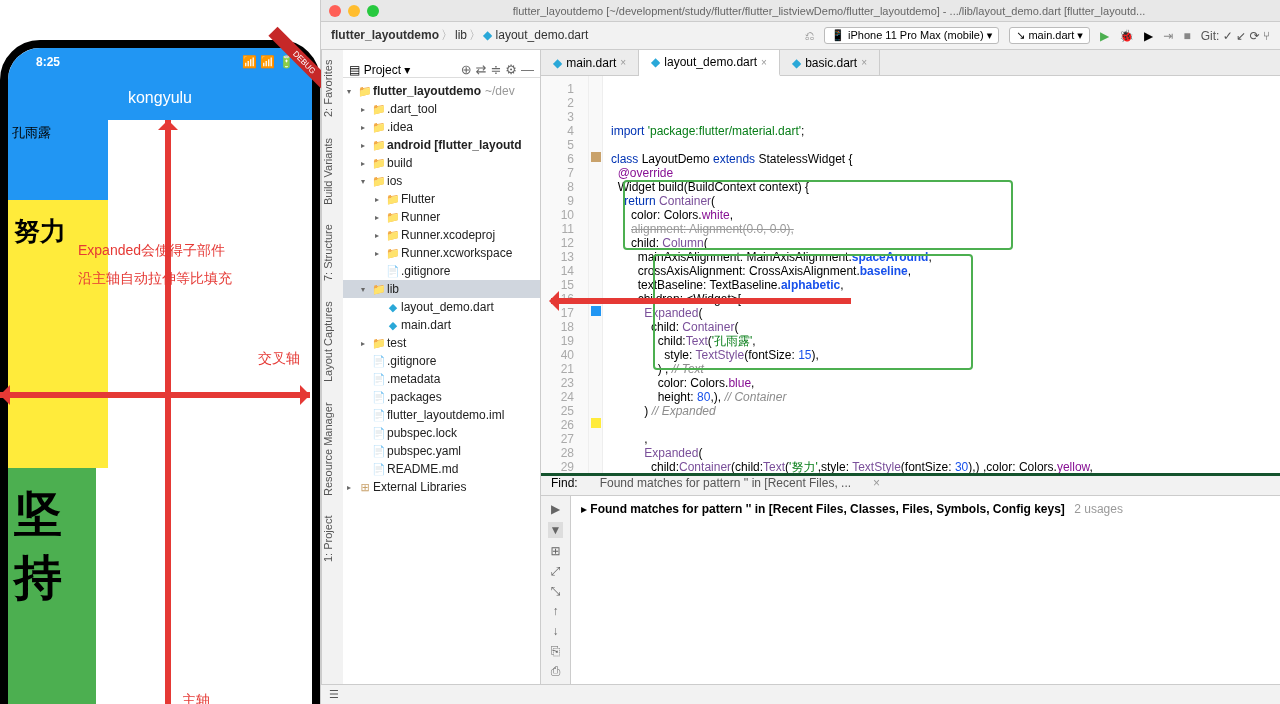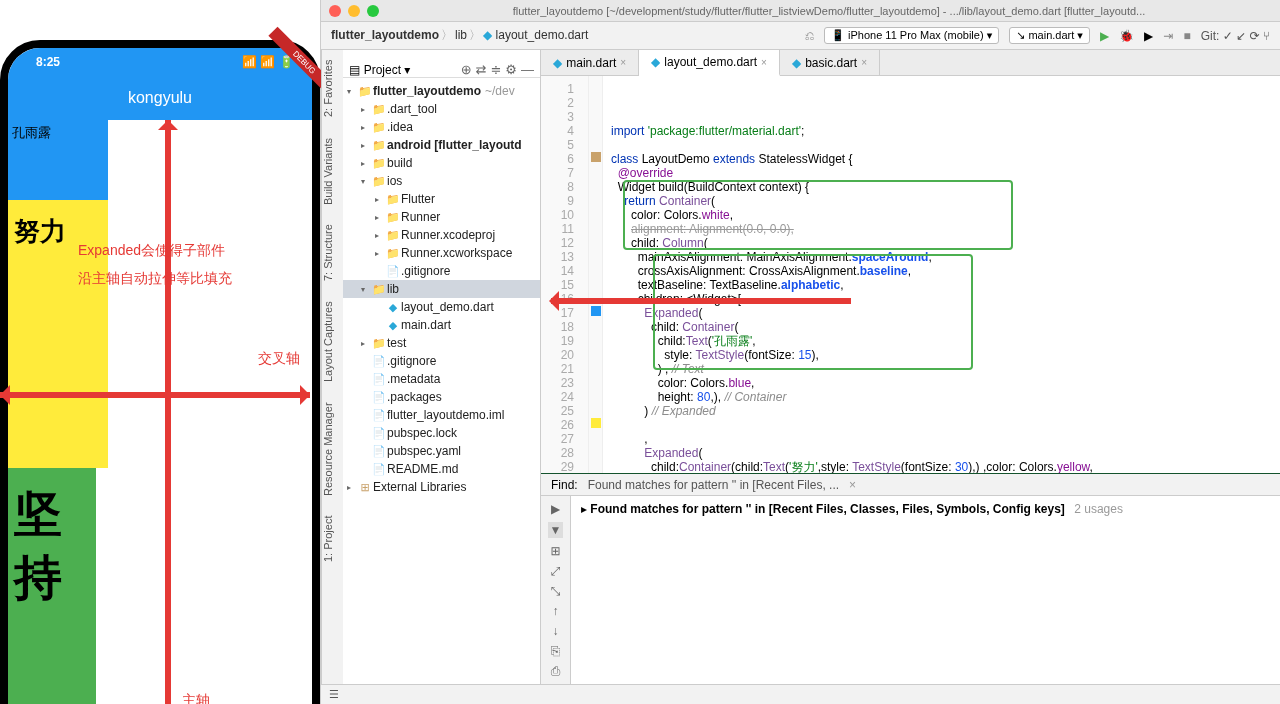--- a/index.html
+++ b/index.html
@@ -71,21 +71,21 @@
 .marker-col { width: 14px; background: #f9f9f9; border-right: 1px solid #eee; position: relative; }
 .marker { position: absolute; left: 2px; width: 10px; height: 10px; }
 .code { flex: 1; padding: 6px 8px; white-space: pre; overflow: auto; position: relative; }
 .k{color:#0033b3}.s{color:#067d17}.c{color:#8c8c8c;font-style:italic}.t{color:#7a4f9a}.n{color:#1750eb}.id{color:#871094}.bi{color:#1750eb;font-weight:700}
 .hl-row { position: absolute; left:0; right:0; height:14px; background:#fcf9e8; z-index:-1; }
 
 .box-green-hl{position:absolute;border:2px solid #4caf50;border-radius:4px;pointer-events:none}
 .red-arrow-ide{position:absolute;height:6px;background:#e53935;z-index:5}
 .red-arrow-ide::before{content:"";position:absolute;left:-12px;top:-7px;border:10px solid transparent;border-right-color:#e53935}
 
-.find-bar { height: 22px; border-top:1px solid #14532d; background:#f2f2f2; display:flex; align-items:center; padding:0 10px; gap:10px; font-size:12px; }
+.find-bar { height: 22px; border-top:3px solid #14532d; background:#f2f2f2; display:flex; align-items:flex-start; padding:0 10px; gap:22px; font-size:12px; }
 .find-panel { flex:0 0 160px; background:#fff; border-top:1px solid #ccc; display:flex; }
 .fp-icons{width:30px;background:#f2f2f2;border-right:1px solid #ccc;display:flex;flex-direction:column;align-items:center;gap:6px;padding:6px 0;font-size:12px;color:#666}
 .fp-body{flex:1;padding:6px 10px;font-size:12px}
 .fp-body b{font-weight:700}
 .fp-usages{color:#999;margin-left:6px}
 
 .bottom-strip{height:20px;border-top:1px solid #ccc;background:#f2f2f2;display:flex;align-items:center;padding:0 8px;font-size:11px;gap:14px;color:#555}
 
 .toast{position:absolute;right:4px;bottom:22px;width:220px;background:#fff;border:1px solid #ccc;box-shadow:0 2px 6px rgba(0,0,0,.15);padding:6px 8px;font-size:11px}
 .toast .t1{font-weight:700;color:#333;display:flex;align-items:center;gap:4px}
@@ -314,21 +314,21 @@
             <div>10</div>
             <div>11</div>
             <div>12</div>
             <div>13</div>
             <div>14</div>
             <div>15</div>
             <div>16</div>
             <div>17</div>
             <div>18</div>
             <div>19</div>
-            <div>20</div>
+            <div>40</div>
             <div>21</div>
             <div></div>
             <div></div>
             <div>23</div>
             <div>24</div>
             <div>25</div>
             <div>26</div>
             <div>27</div>
             <div>28</div>
             <div>29</div>

